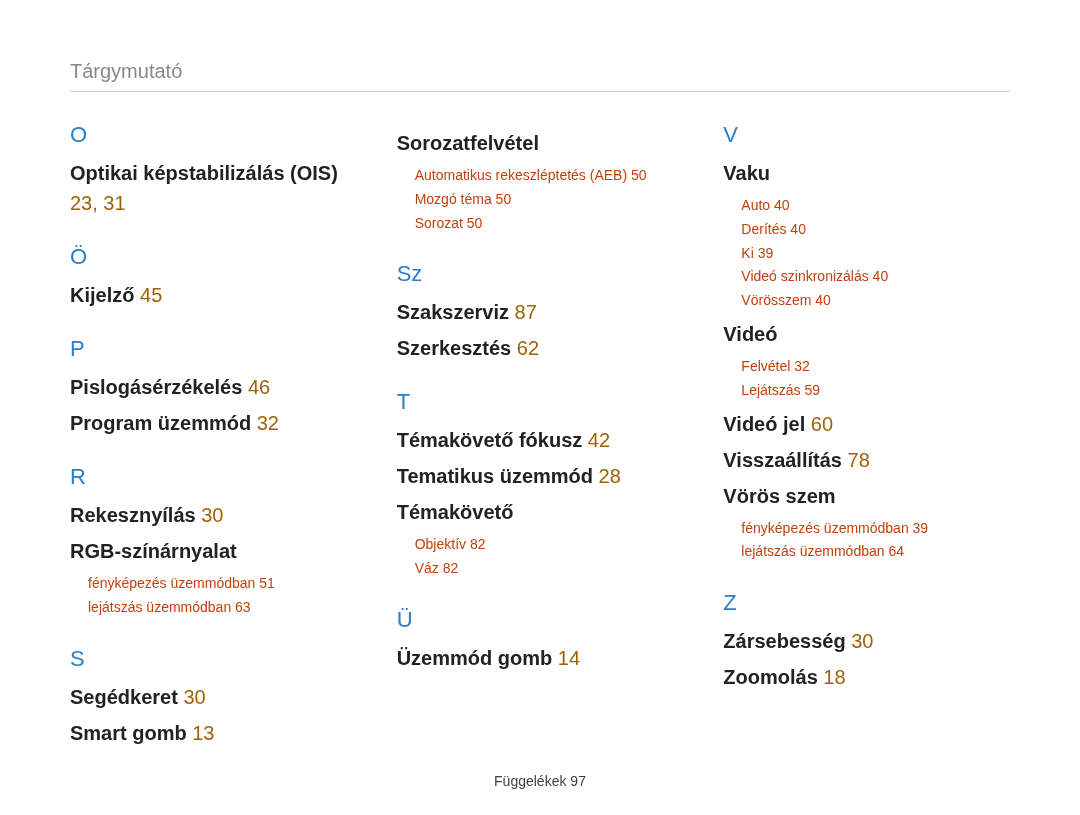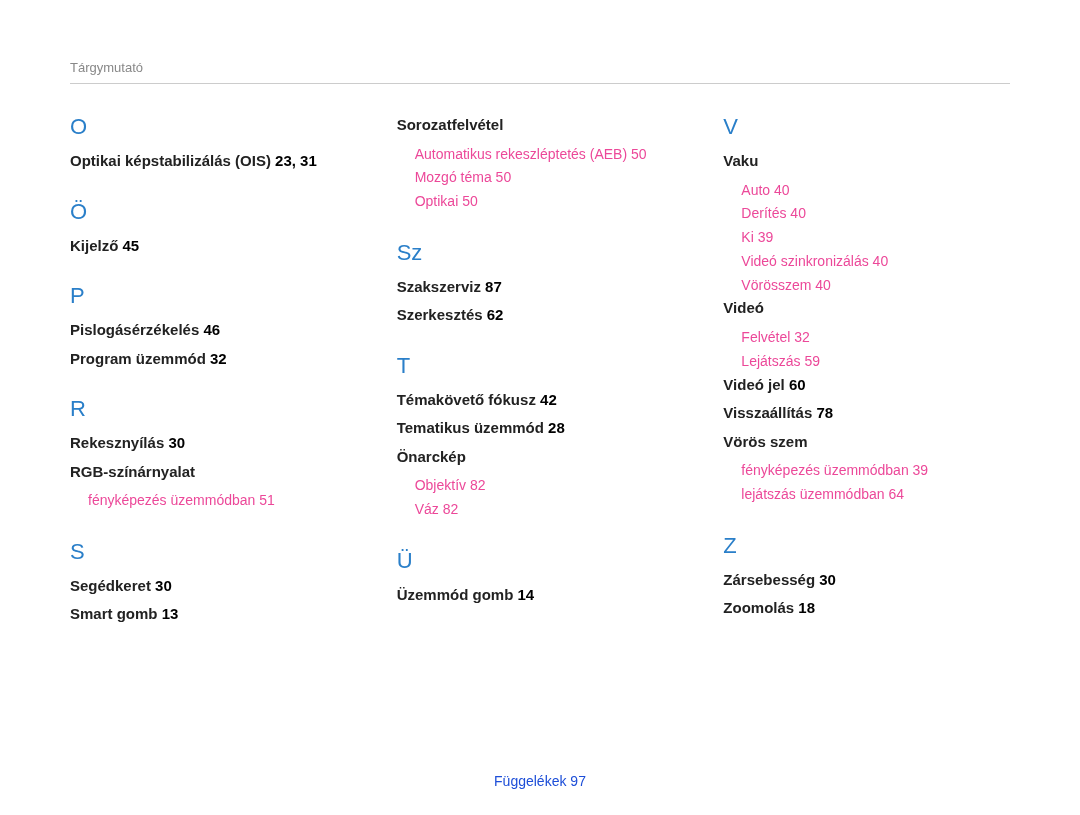--- a/index.html
+++ b/index.html
@@ -6,21 +6,21 @@
   body {
     width: 1080px;
     height: 815px;
     background: #fff;
     font-family: Arial, Helvetica, sans-serif;
     color: #222;
     padding: 60px 70px 30px 70px;
     position: relative;
   }
   .page-title {
-    font-size: 13px;
+    font-size: 20px;
     color: #888;
     font-weight: 400;
     margin-bottom: 8px;
   }
   .rule {
     border: none;
     border-top: 1px solid #ccc;
     margin-bottom: 30px;
   }
   .columns {
@@ -34,44 +34,45 @@
   .letter {
     color: #2a7fc9;
     font-size: 22px;
     font-weight: 400;
     margin-top: 26px;
     margin-bottom: 10px;
   }
   .letter:first-child { margin-top: 0; }
   .entry-main {
     font-weight: 700;
-    font-size: 15px;
+    font-size: 20px;
     color: #222;
+    margin-top: 6px;
     margin-bottom: 6px;
     line-height: 1.5;
   }
   .entry-main .pages {
-    font-weight: 700;
-    color: #000000;
+    font-weight: 400;
+    color: #a16207;
   }
   .entry-sub {
     font-weight: 400;
     font-size: 14px;
-    color: #ec4899;
+    color: #c2410c;
     margin-left: 18px;
     line-height: 1.7;
   }
   .footer {
     position: absolute;
     bottom: 26px;
     left: 0;
     width: 100%;
     text-align: center;
     font-size: 14px;
-    color: #1d4ed8;
+    color: #404040;
   }
 </style>
 </head>
 <body>
 
 <div class="page-title">Tárgymutató</div>
 <hr class="rule">
 
 <div class="columns" id="columns-root">
 
@@ -80,36 +81,37 @@
       <div class="entry-main"><span>Optikai képstabilizálás (OIS)</span>  <span class="pages">23, 31</span></div>
       <div class="letter">Ö</div>
       <div class="entry-main"><span>Kijelző</span>  <span class="pages">45</span></div>
       <div class="letter">P</div>
       <div class="entry-main"><span>Pislogásérzékelés</span>  <span class="pages">46</span></div>
       <div class="entry-main"><span>Program üzemmód</span>  <span class="pages">32</span></div>
       <div class="letter">R</div>
       <div class="entry-main"><span>Rekesznyílás</span>  <span class="pages">30</span></div>
       <div class="entry-main"><span>RGB-színárnyalat</span></div>
       <div class="entry-sub"><span>fényképezés üzemmódban</span>  <span>51</span></div>
+      <div class="entry-sub"><span>lejátszás üzemmódban</span>  <span>63</span></div>
       <div class="letter">S</div>
       <div class="entry-main"><span>Segédkeret</span>  <span class="pages">30</span></div>
       <div class="entry-main"><span>Smart gomb</span>  <span class="pages">13</span></div>
     </div>
     <div class="col">
       <div class="entry-main"><span>Sorozatfelvétel</span></div>
       <div class="entry-sub"><span>Automatikus rekeszléptetés (AEB)</span>  <span>50</span></div>
       <div class="entry-sub"><span>Mozgó téma</span>  <span>50</span></div>
-      <div class="entry-sub"><span>Optikai</span>  <span>50</span></div>
+      <div class="entry-sub"><span>Sorozat</span>  <span>50</span></div>
       <div class="letter">Sz</div>
       <div class="entry-main"><span>Szakszerviz</span>  <span class="pages">87</span></div>
       <div class="entry-main"><span>Szerkesztés</span>  <span class="pages">62</span></div>
       <div class="letter">T</div>
       <div class="entry-main"><span>Témakövető fókusz</span>  <span class="pages">42</span></div>
       <div class="entry-main"><span>Tematikus üzemmód</span>  <span class="pages">28</span></div>
-      <div class="entry-main"><span>Önarckép</span></div>
+      <div class="entry-main"><span>Témakövető</span></div>
       <div class="entry-sub"><span>Objektív</span>  <span>82</span></div>
       <div class="entry-sub"><span>Váz</span>  <span>82</span></div>
       <div class="letter">Ü</div>
       <div class="entry-main"><span>Üzemmód gomb</span>  <span class="pages">14</span></div>
     </div>
     <div class="col">
       <div class="letter">V</div>
       <div class="entry-main"><span>Vaku</span></div>
       <div class="entry-sub"><span>Auto</span>  <span>40</span></div>
       <div class="entry-sub"><span>Derítés</span>  <span>40</span></div>

